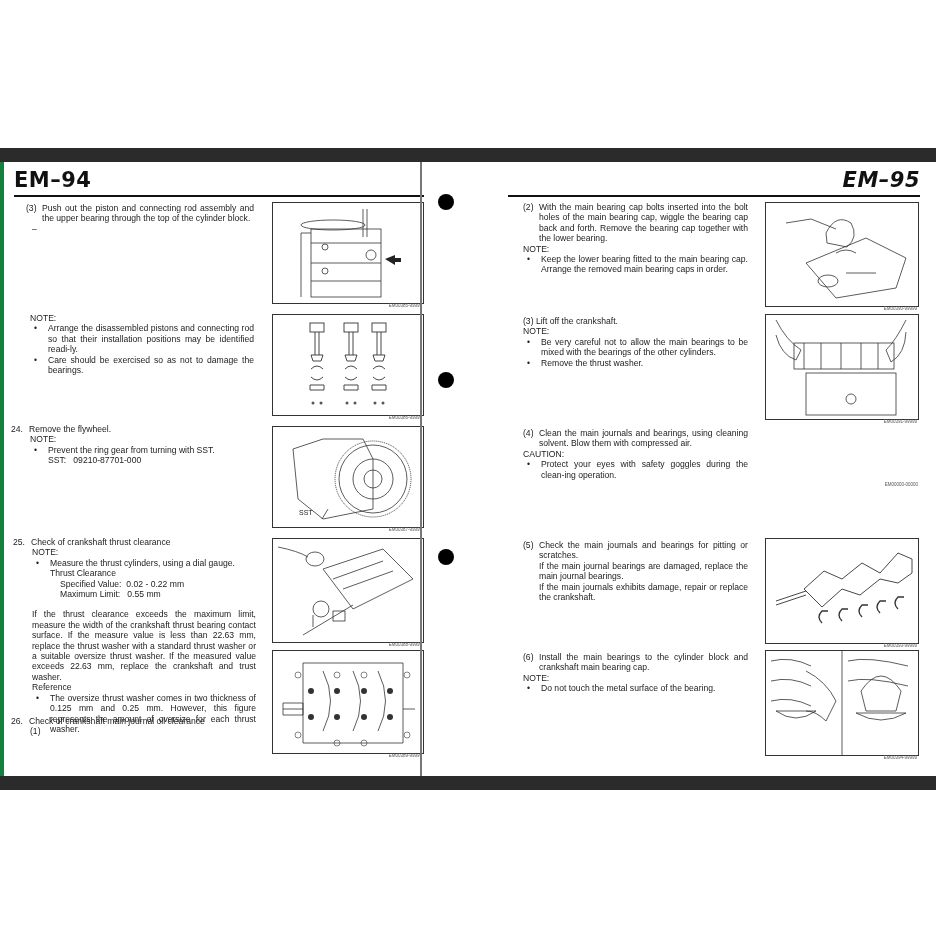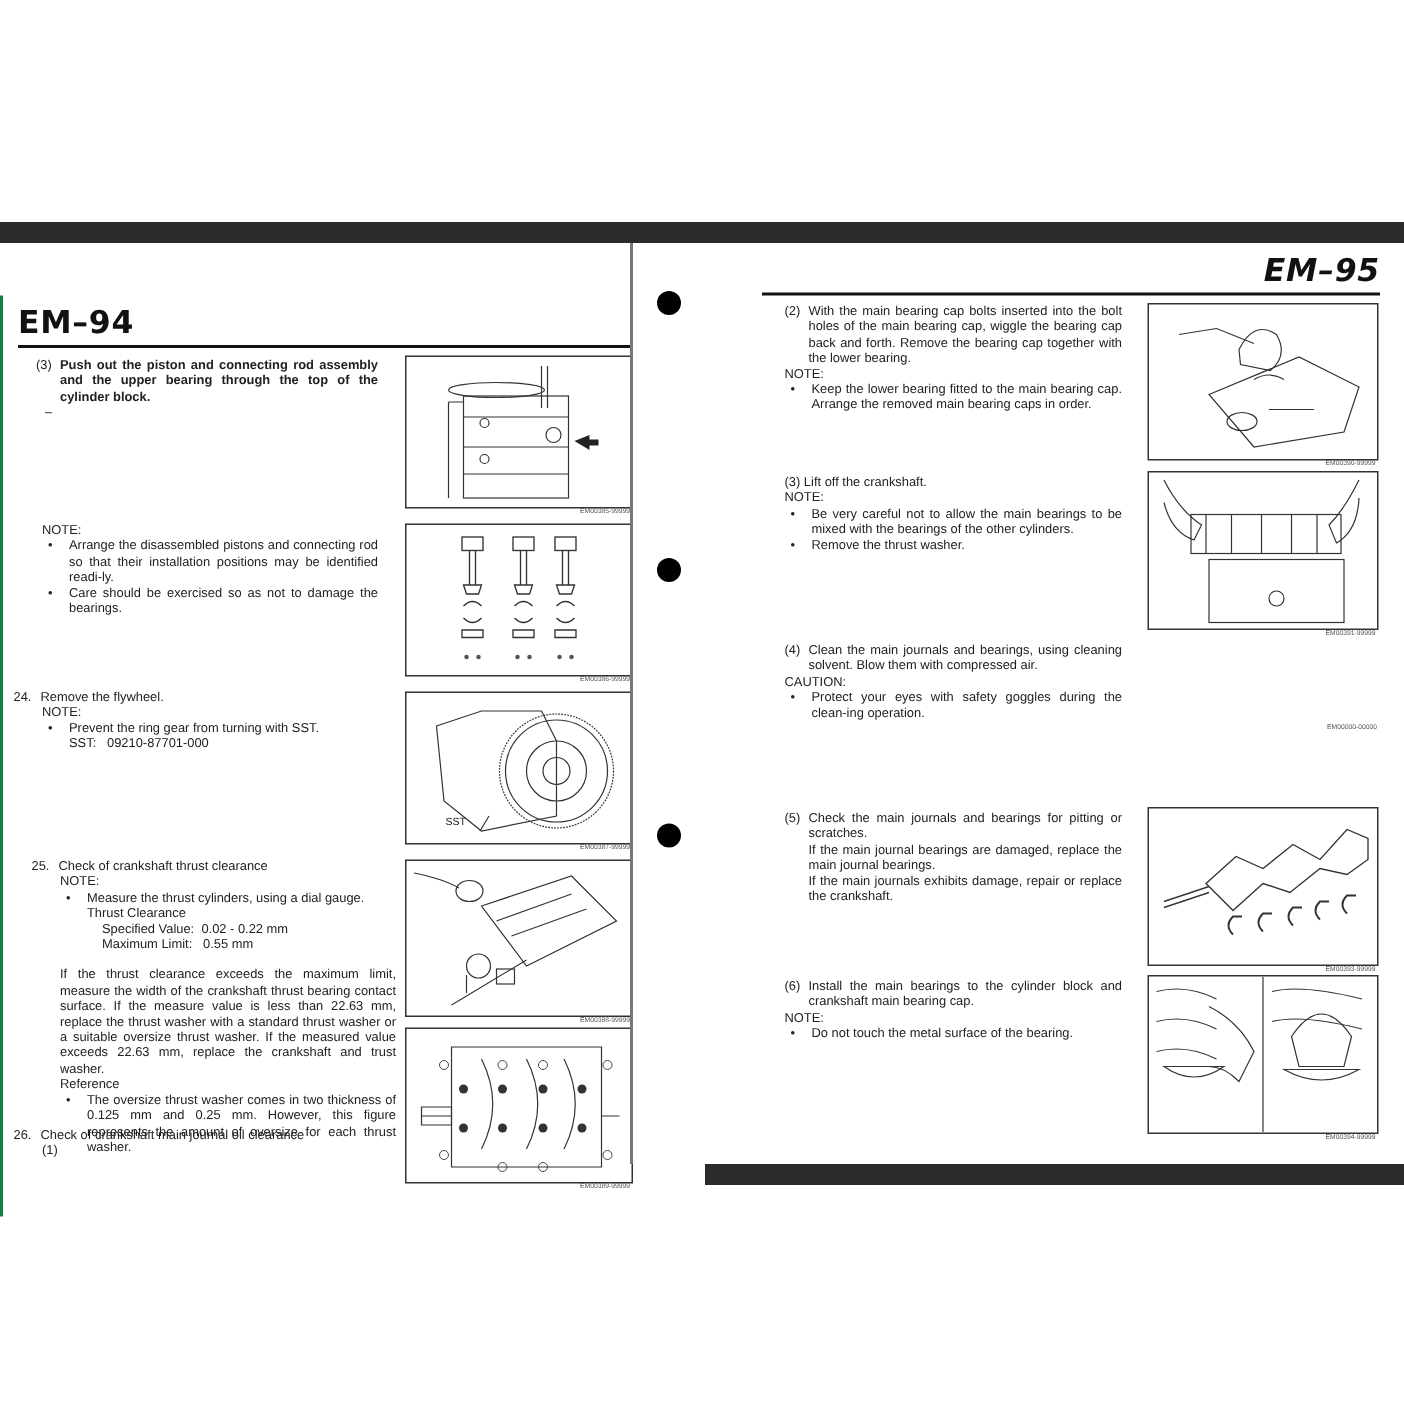--- a/index.html
+++ b/index.html
@@ -4,21 +4,21 @@
 <style>
   html, body { margin: 0; padding: 0; }
   body {
     width: 936px; height: 936px; background: #ffffff; position: relative; overflow: hidden;
     font-family: "Liberation Sans", sans-serif; color: #1a1a1a;
   }
   .band { position: absolute; left: 0; width: 936px; background: #2b2b2b; }
   .band.top { top: 148px; height: 14px; }
   .band.bottom { top: 776px; height: 14px; }
   .page { position: absolute; top: 162px; height: 614px; background: #fff; }
-  .page.left { left: 0; width: 468px; border-left: 2px solid #15803d; margin-top: 35px; }
+  .page.left { left: 0; width: 468px; border-left: 4px solid #15803d; }
   .page.right { left: 468px; width: 468px; }
   .gutter-line { position: absolute; left: 420px; top: 162px; width: 2px; height: 614px; background: #777; }
 
   .hdr { position: absolute; top: 6px; font-weight: bold; font-size: 21px; letter-spacing: 0.5px; color: #111; font-family: "DejaVu Sans", sans-serif; }
   .left .hdr { left: 10px; }
   .right .hdr { right: 16px; font-style: italic; }
   .rule { position: absolute; top: 33px; height: 2px; background: #111; }
   .left .rule { left: 10px; width: 410px; }
   .right .rule { left: 40px; width: 412px; }
 
@@ -41,21 +41,21 @@
 <div class="band top"></div>
 <div class="band bottom"></div>
 
 <div class="page left">
   <div class="hdr">EM–94</div>
   <div class="rule"></div>
 
   <div class="txt" style="left:22px; top:41px; width:228px;">
     <div style="display:flex;">
       <span style="width:16px;flex:none;">(3)</span>
-      <span class="justify" style="flex:1;font-weight:bold;">Push out the piston and connecting rod assembly and the upper bearing through the top of the cylinder block.</span>
+      <span class="justify" style="flex:1;">Push out the piston and connecting rod assembly and the upper bearing through the top of the cylinder block.</span>
     </div>
     <div style="padding-left:6px;">–</div>
   </div>
 
   <div class="txt" style="left:26px; top:151px; width:224px;">
     <div>NOTE:</div>
     <div class="bul">
         <span class="dot">•</span>
         <span class="b">Arrange the disassembled pistons and connecting rod so that their installation positions may be identified readi-ly.</span>
       </div>
@@ -68,21 +68,21 @@
   <div class="txt" style="left:7px; top:262px; width:243px;">
     <div><span class="num">24.</span><span>Remove the flywheel.</span></div>
     <div style="padding-left:19px;">NOTE:</div>
     <div class="bul" style="padding-left:19px;">
         <span class="dot">•</span>
         <span class="b">Prevent the ring gear from turning with SST.</span>
       </div>
     <div style="padding-left:37px;"><span>SST:</span>&nbsp;&nbsp;&nbsp;<span>09210-87701-000</span></div>
   </div>
 
-  <div class="txt" style="left:19px; top:375px; width:243px;">
+  <div class="txt" style="left:9px; top:375px; width:243px;">
     <div><span class="num">25.</span><span>Check of crankshaft thrust clearance</span></div>
     <div style="padding-left:19px;">NOTE:</div>
     <div class="bul" style="padding-left:19px;">
         <span class="dot">•</span>
         <span class="b">Measure the thrust cylinders, using a dial gauge.</span>
       </div>
     <div style="padding-left:37px;">Thrust Clearance</div>
     <div style="padding-left:47px;"><span>Specified Value:</span>&nbsp;&nbsp;<span>0.02 - 0.22 mm</span></div>
     <div style="padding-left:47px;"><span>Maximum Limit:</span>&nbsp;&nbsp;&nbsp;<span>0.55 mm</span></div>
     <div class="justify" style="padding-left:19px; margin-top:10px;">If the thrust clearance exceeds the maximum limit, measure the width of the crankshaft thrust bearing contact surface. If the measure value is less than 22.63 mm, replace the thrust washer with a standard thrust washer or a suitable oversize thrust washer. If the measured value exceeds 22.63 mm, replace the crankshaft and trust washer.</div>

